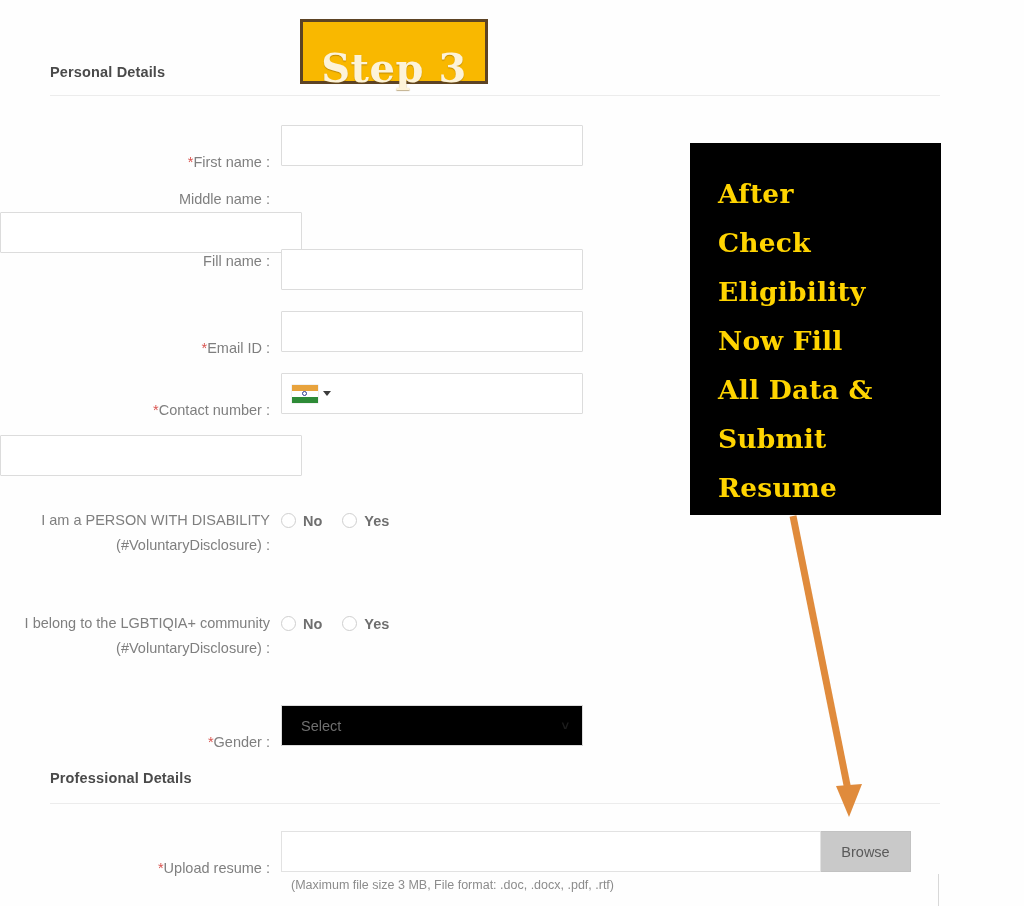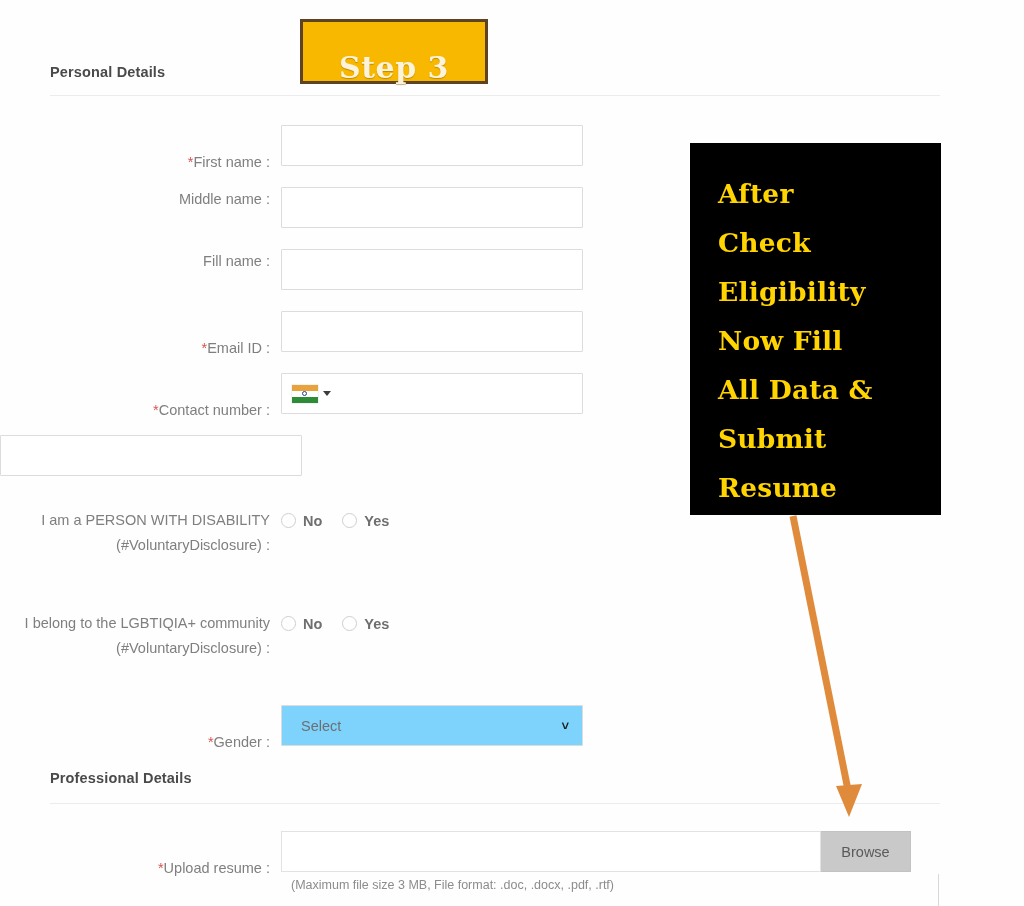--- a/index.html
+++ b/index.html
@@ -47,21 +47,21 @@
     width: 188px;
     height: 65px;
     background: #f9b800;
     border: 3px solid #5d4324;
     display: flex;
     align-items: center;
     justify-content: center;
   }
   .step-badge-label {
     font-family: "DejaVu Serif", serif;
-    font-size: 30px;
+    font-size: 40px;
     font-weight: bold;
     color: #fdf3d8;
     letter-spacing: 0.5px;
     text-shadow: 0 1px 1px rgba(120,80,0,0.45);
     margin-top: 32px;
   }
 
   
   .form-row {
     position: absolute;
@@ -183,21 +183,21 @@
   
   .select-wrap {
     position: relative;
     width: 302px;
     height: 41px;
   }
   .styled-select {
     width: 302px;
     height: 41px;
     border: 1px solid #dcdcdc;
-    background: #7dd3fc;
+    background: #000000;
     font-family: "Liberation Sans", sans-serif;
     font-size: 14.5px;
     color: #6f6f6f;
     padding: 0 30px 0 19px;
     outline: none;
     border-radius: 1px;
     appearance: none;
     -webkit-appearance: none;
     cursor: pointer;
   }
@@ -300,21 +300,21 @@
     <span class="step-badge-label">Step 3</span>
   </div>
 
   <div class="form-row" style="top:125px;">
     <div class="field-label">
       <span class="req">*</span><span>First name :</span>
     </div>
     <input class="text-input" type="text" value="" placeholder="" style="">
   </div>
 
-  <div class="form-row" style="top:187px;">
+  <div class="form-row" style="top:187px;flex-direction:column;">
     <div class="field-label">Middle name :</div>
     <input class="text-input" type="text" value="" placeholder="" style="">
   </div>
 
   <div class="form-row" style="top:249px;">
     <div class="field-label">Fill name :</div>
     <input class="text-input" type="text" value="" placeholder="" style="">
   </div>
 
   <div class="form-row" style="top:311px;">

